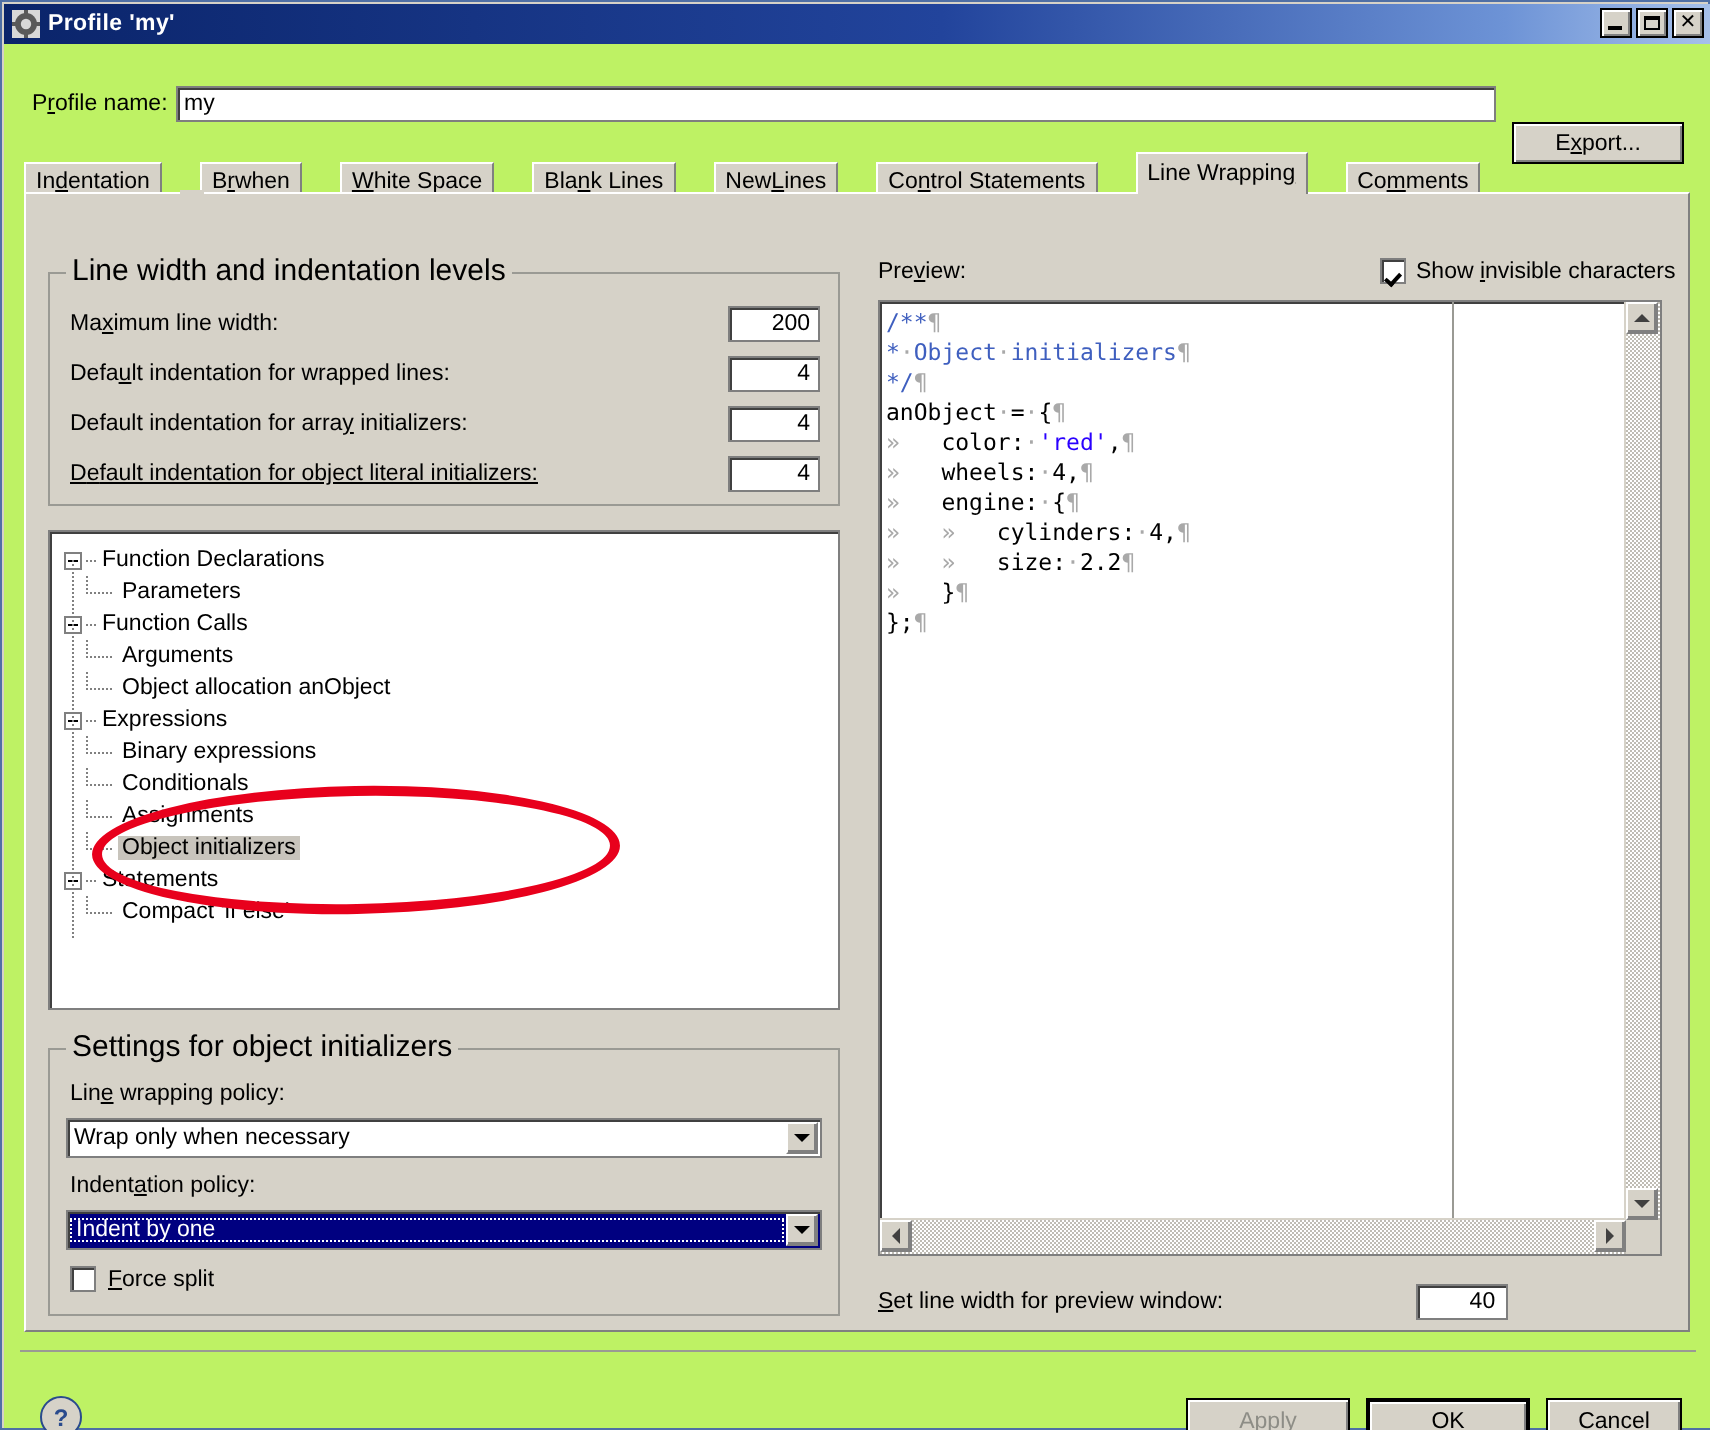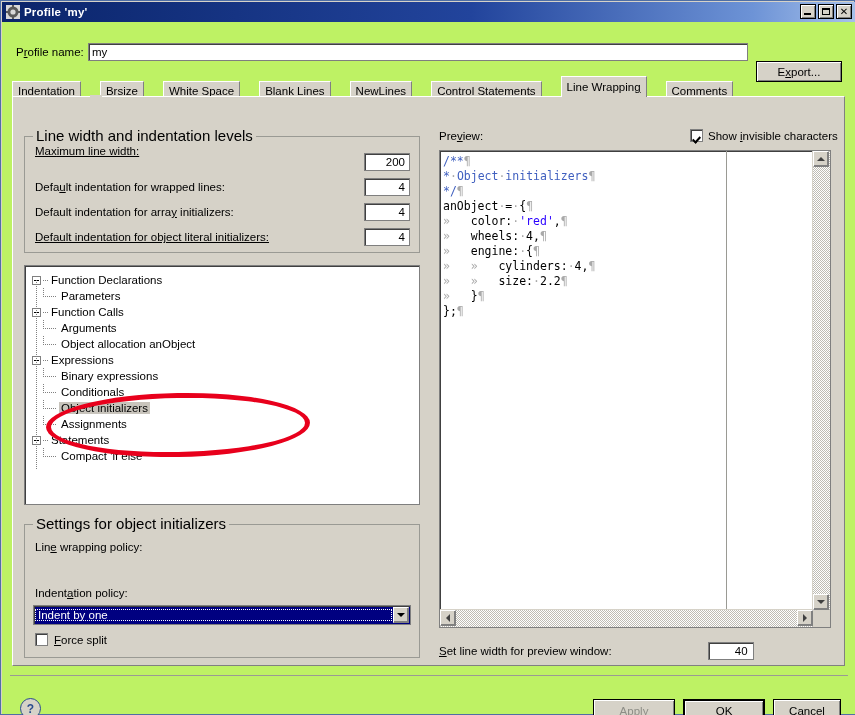--- a/index.html
+++ b/index.html
@@ -214,21 +214,21 @@
 
     <div class="tabs" id="tab-strip">
         <div class="tab">
           <span>In</span>
           <u class="mn">d</u>
           <span>entation</span>
         </div>
         <div class="tab">
           <span>B</span>
           <u class="mn">r</u>
-          <span>size</span>
+          <span>when</span>
         </div>
         <div class="tab">
           <span></span>
           <u class="mn">W</u>
           <span>hite Space</span>
         </div>
         <div class="tab">
           <span>Bla</span>
           <u class="mn">n</u>
           <span>k Lines</span>
@@ -253,21 +253,21 @@
           <u class="mn">m</u>
           <span>ments</span>
         </div>
       </div>
     <div class="tabpage"></div>
     <div class="tabmask" id="tabmask" style="left: 88px; width: 12px;"></div>
 
     <div class="group" id="group-line-width">
       <span class="gtitle">Line width and indentation levels</span>
       <div id="lw-rows">
-          <div class="frow" style="top: 5px; text-decoration: underline;">
+          <div class="frow" style="top: 16px;">
             <span class="label"><span>Ma</span><u class="mn">x</u><span>imum line width:</span></span>
           </div>
           <div class="numfield" style="top: 16px; padding-left: 16px;">200</div>
           <div class="frow" style="top: 41px;">
             <span class="label"><span>Defa</span><u class="mn">u</u><span>lt indentation for wrapped lines:</span></span>
           </div>
           <div class="numfield" style="top: 41px;">4</div>
           <div class="frow" style="top: 66px;">
             <span class="label"><span>Default indentation for arra</span><u class="mn">y</u><span> initializers:</span></span>
           </div>
@@ -345,39 +345,39 @@
           <div class="tnode">
             <span class="dots" style="width:11px">
               <span class="vline" style="left:4px;"></span>
             </span>
             <span class="dots" style="width:16px">
               <span class="vline" style="left:0;top:0;height:8px;"></span>
               <span class="hline" style="left:0;width:14px;top:8px;"></span>
             </span>
             <span class="tlabel">Conditionals</span>
           </div>
+          <div class="tnode">
+            <span class="dots" style="width:11px">
+              <span class="vline" style="left:4px;"></span>
+            </span>
+            <span class="dots" style="width:16px">
+              <span class="vline" style="left:0;top:0;height:8px;"></span>
+              <span class="hline" style="left:0;width:14px;top:8px;"></span>
+            </span>
+            <span class="tlabel">Assignments</span>
+          </div>
           <div class="tnode sel">
             <span class="dots" style="width:11px">
               <span class="vline" style="left:4px;"></span>
             </span>
             <span class="dots" style="width:16px">
               <span class="vline" style="left:0;top:0;height:8px;"></span>
               <span class="hline" style="left:0;width:14px;top:8px;"></span>
             </span>
             <span class="tlabel">Object initializers</span>
-          </div>
-          <div class="tnode">
-            <span class="dots" style="width:11px">
-              <span class="vline" style="left:4px;"></span>
-            </span>
-            <span class="dots" style="width:16px">
-              <span class="vline" style="left:0;top:0;height:8px;"></span>
-              <span class="hline" style="left:0;width:14px;top:8px;"></span>
-            </span>
-            <span class="tlabel">Assignments</span>
           </div>
           <div class="tnode">
             <span class="exp"></span>
             <span class="dots" style="width:6px">
               <span class="hline" style="left:0;right:0;top:8px;"></span>
             </span>
             <span class="tlabel">Statements</span>
           </div>
           <div class="tnode">
             <span class="dots" style="width:11px">
@@ -392,20 +392,26 @@
           <span class="vline" style="left: 4px; top: 8px; height: 190px;"></span>
         </div>
     </div>
 
     <div id="annotation-oval"></div>
 
     <div class="group" id="group-settings">
       <span class="gtitle">Settings for object initializers</span>
 
       <span class="label" style="position:absolute;left:10px;top:16px;"><span>Lin</span><u class="mn">e</u><span> wrapping policy:</span></span>
+      <div class="combo" style="left:8px;top:34px;width:378px;">
+        <span class="ctext">Wrap only when necessary</span>
+        <span class="arrowbtn">
+            <i class="caret-d"></i>
+          </span>
+      </div>
 
       <span class="label" style="position:absolute;left:10px;top:62px;"><span>Indent</span><u class="mn">a</u><span>tion policy:</span></span>
       <div class="combo focused" style="left:8px;top:80px;width:378px;">
         <span class="ctext">Indent by one</span>
         <span class="arrowbtn">
             <i class="caret-d"></i>
           </span>
       </div>
 
       <div style="position:absolute;left:10px;top:108px;display:flex;align-items:center;gap:6px;">

